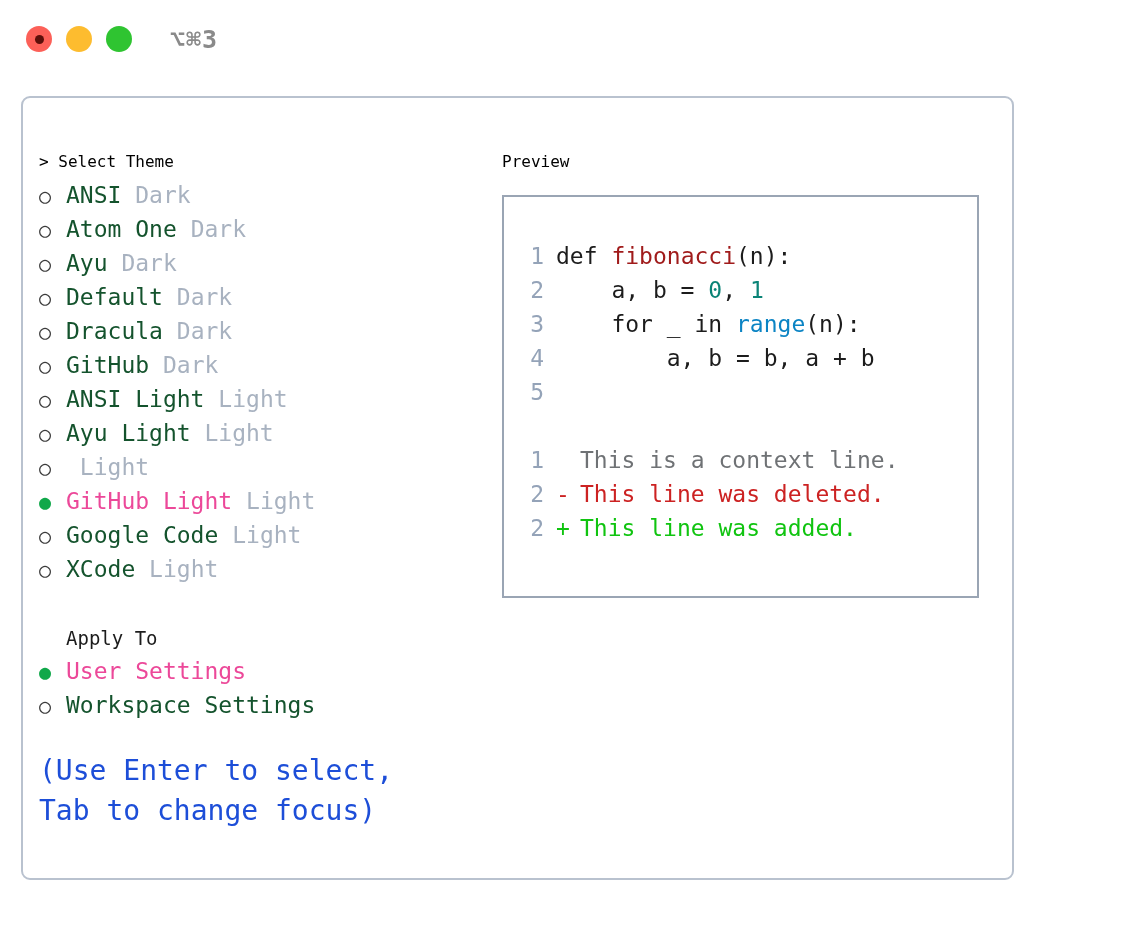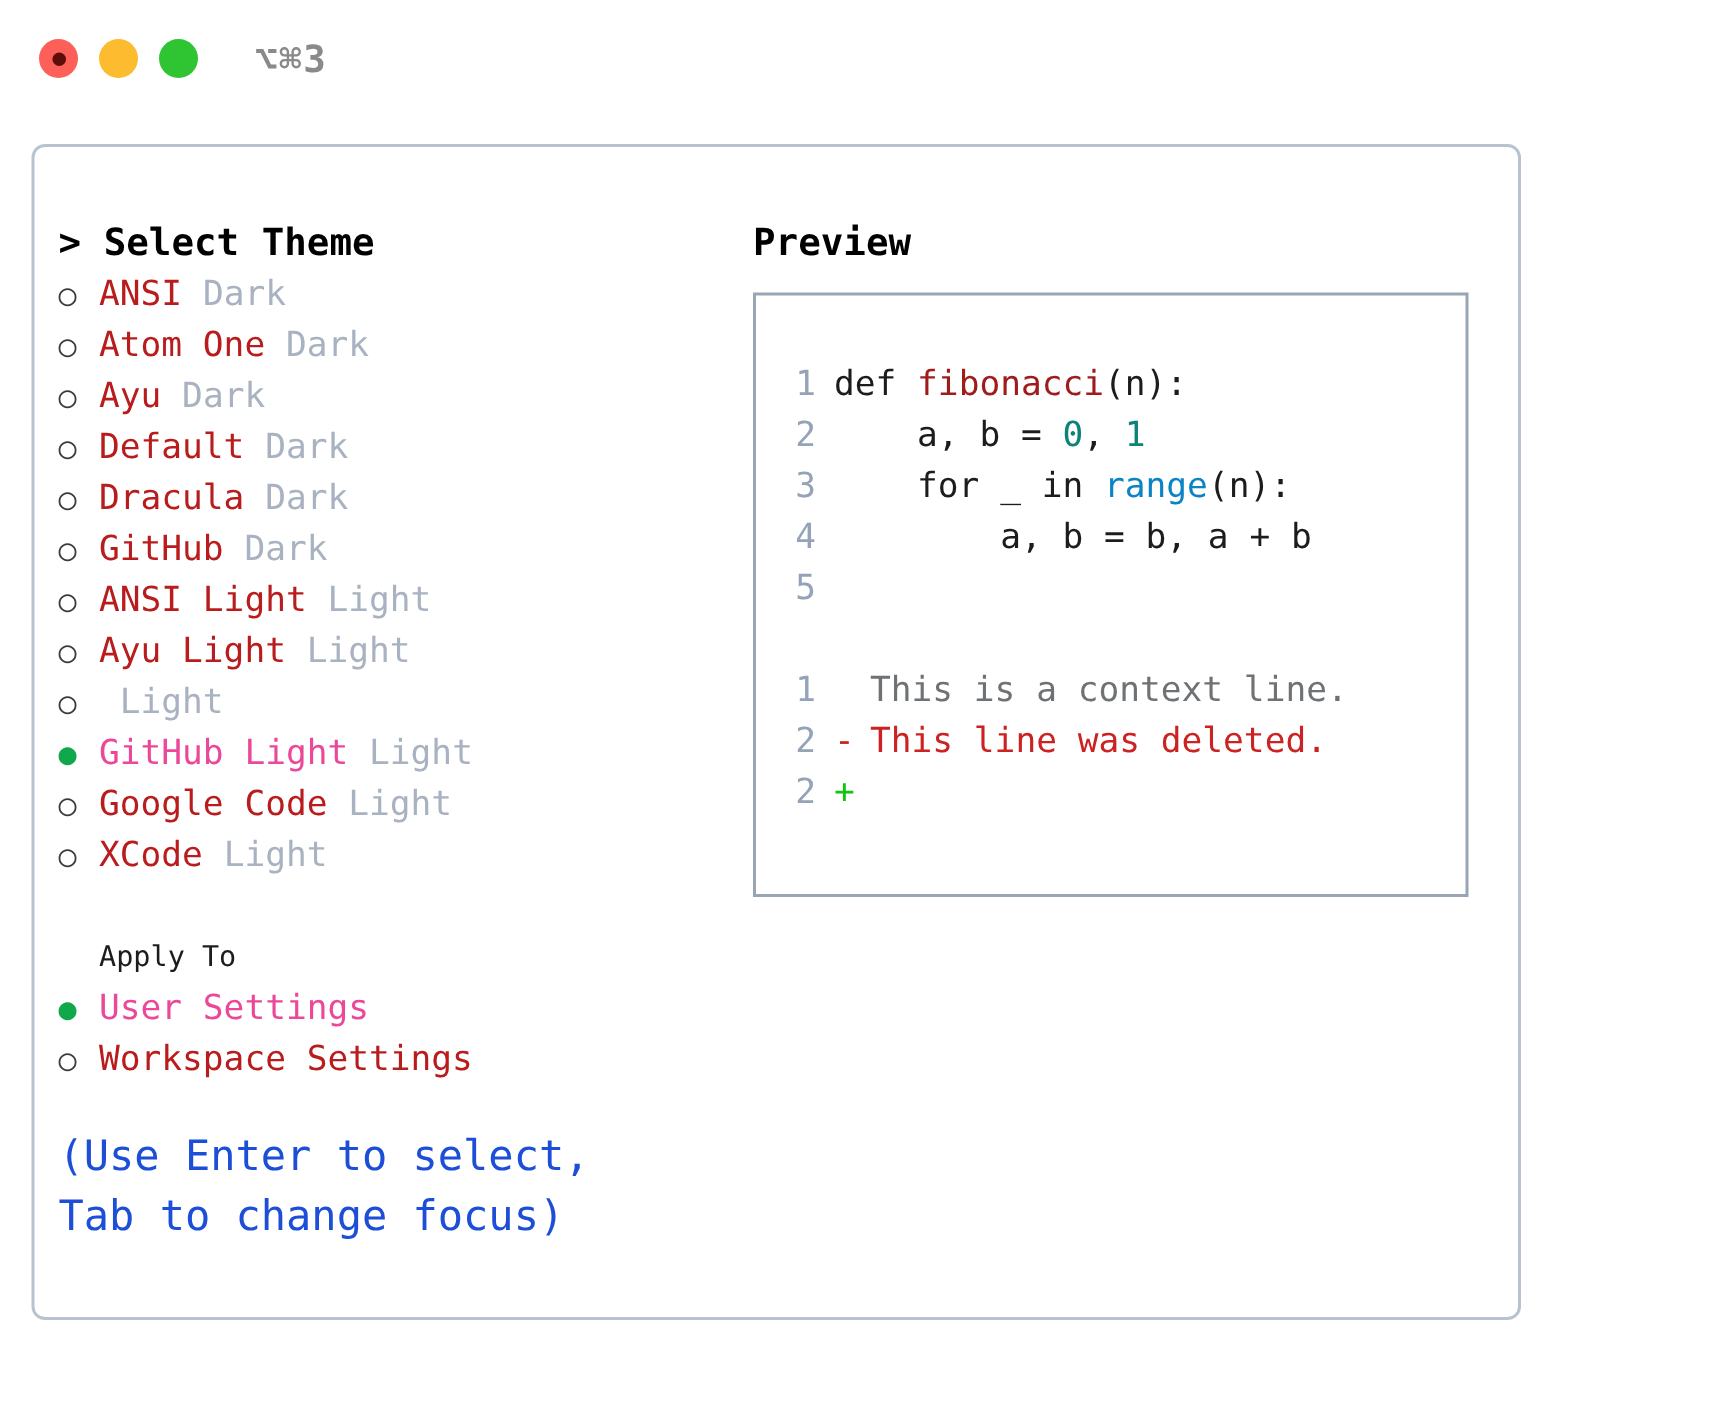--- a/index.html
+++ b/index.html
@@ -76,43 +76,43 @@
     width: 100%; height: 100%;
   }
 
   
   .left {
     position: absolute;
     left: 16px; top: 47px;
     width: 440px;
   }
   .heading {
-    font-size: 25px;
-    font-weight: bold;
+    font-size: 16px;
+    font-weight: normal;
     color: #000000;
     white-space: pre;
     line-height: 34px;
   }
   .list { margin-top: 0px; }
   .row {
     display: flex;
     align-items: baseline;
     height: 34px;
     font-size: 23px;
     white-space: pre;
   }
   .bullet {
     width: 27px;
     flex: 0 0 27px;
     font-size: 20px;
     color: #3b3b3b;
     line-height: 34px;
   }
   .row.selected .bullet { color: #10a84a; }
-  .label { color: #b91c1c; }
+  .label { color: #14532d; }
   .row.selected .label { color: #ec4899; }
   .badge { color: #a8b2c0; }
   .gap { height: 34px; }
 
   .subheading {
     font-size: 19px;
     color: #1c1c1c;
     white-space: pre;
     height: 34px;
     line-height: 34px;
@@ -226,20 +226,20 @@
               <div class="code-line"><span class="lineno">1</span><span class="code-text">def </span><span class="tok-func">fibonacci</span><span class="code-text">(n):</span></div>
               <div class="code-line"><span class="lineno">2</span><span class="code-text">    a, b = </span><span class="tok-num">0</span><span class="code-text">, </span><span class="tok-num">1</span></div>
               <div class="code-line"><span class="lineno">3</span><span class="code-text">    for _ in </span><span class="tok-call">range</span><span class="code-text">(n):</span></div>
               <div class="code-line"><span class="lineno">4</span><span class="code-text">        a, b = b, a + b</span></div>
               <div class="code-line"><span class="lineno">5</span></div>
             </div>
           <div class="blank-line"></div>
           <div id="diff-block">
               <div class="code-line diff-context"><span class="lineno">1</span><span class="marker"> </span><span>This is a context line.</span></div>
               <div class="code-line diff-del"><span class="lineno">2</span><span class="marker">-</span><span>This line was deleted.</span></div>
-              <div class="code-line diff-add"><span class="lineno">2</span><span class="marker">+</span></div>
+              <div class="code-line diff-add"><span class="lineno">2</span><span class="marker">+</span><span>This line was added.</span></div>
             </div>
         </div>
       </div>
 
     </div>
   </div>
 </div>
 
 </body></html>

